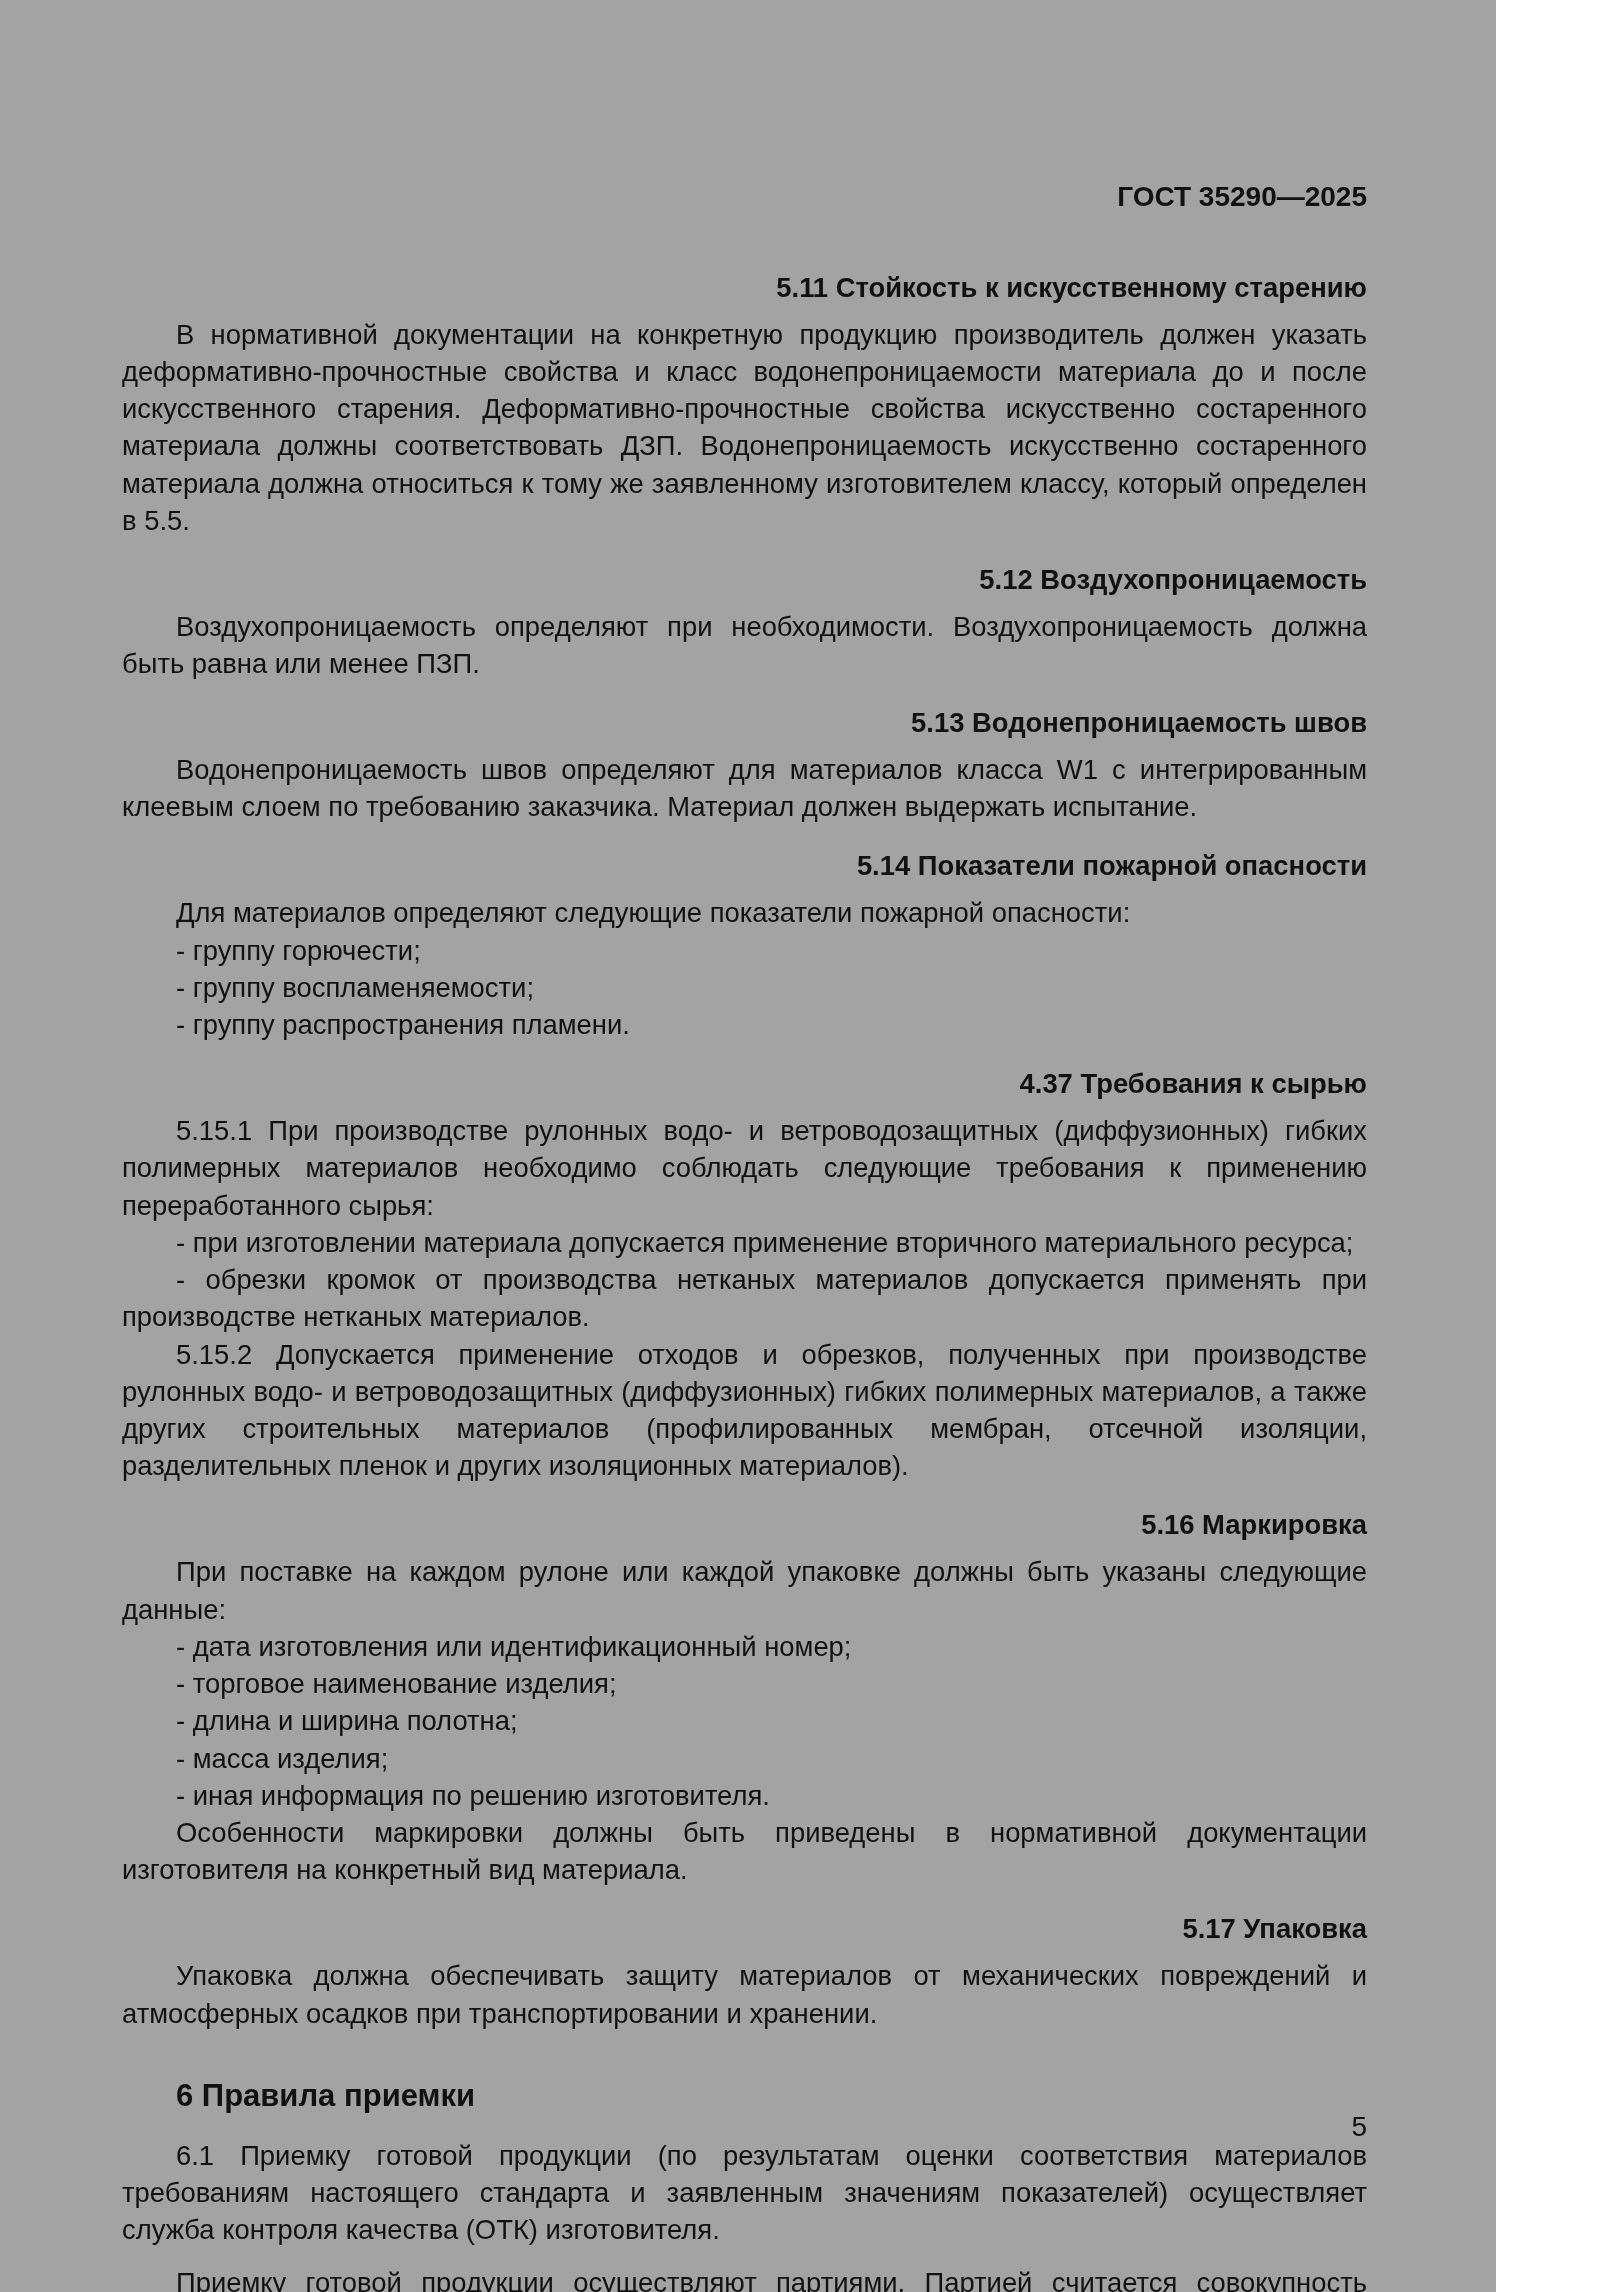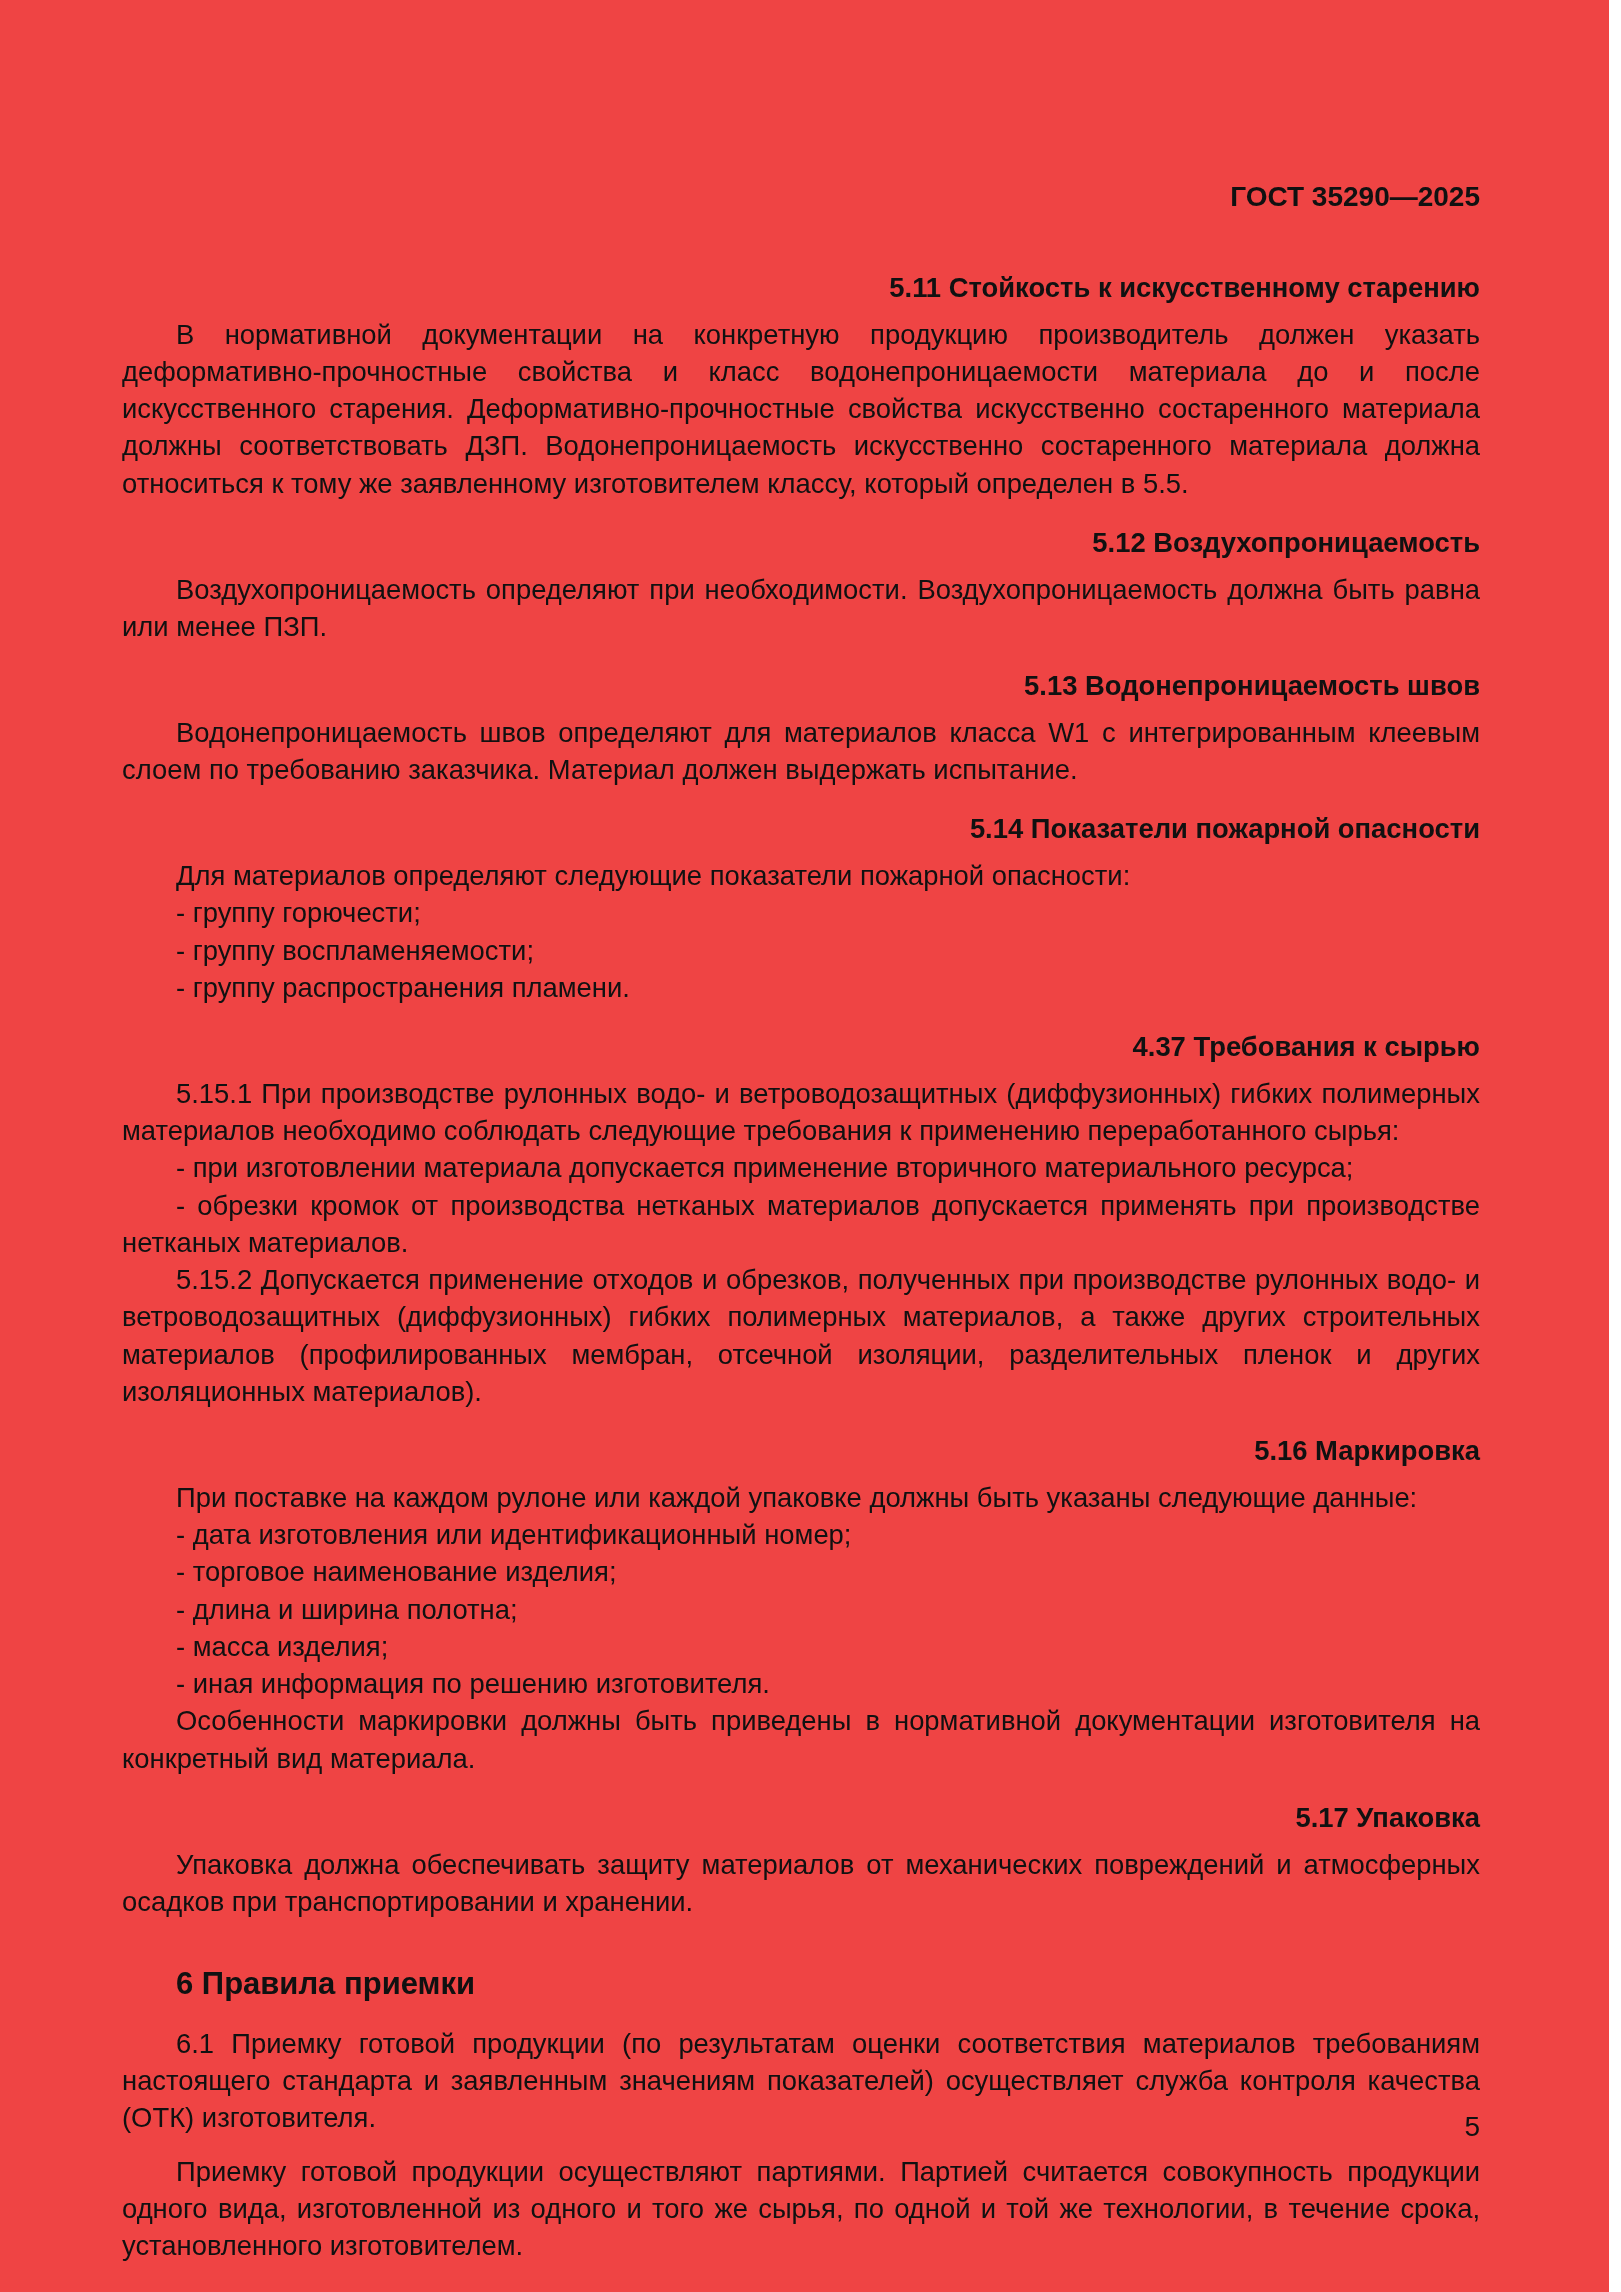--- a/index.html
+++ b/index.html
@@ -1,21 +1,21 @@
 <!DOCTYPE html>
 <html lang="ru"><head>
 <meta charset="utf-8">
 <style>
   * { margin: 0; padding: 0; box-sizing: border-box; }
   html, body { background: #ffffff; }
   .page {
     position: relative;
-    width: 1609px;
+    width: 1496px;
     height: 2293px;
-    background: #ef4444;
+    background: #a3a3a3;
     color: #111111;
     font-family: "Liberation Sans", sans-serif;
     font-size: 27.4px;
     line-height: 1.36;
     overflow: hidden;
   }
   .doc-header {
     position: absolute;
     top: 178px;
     left: 122px;

